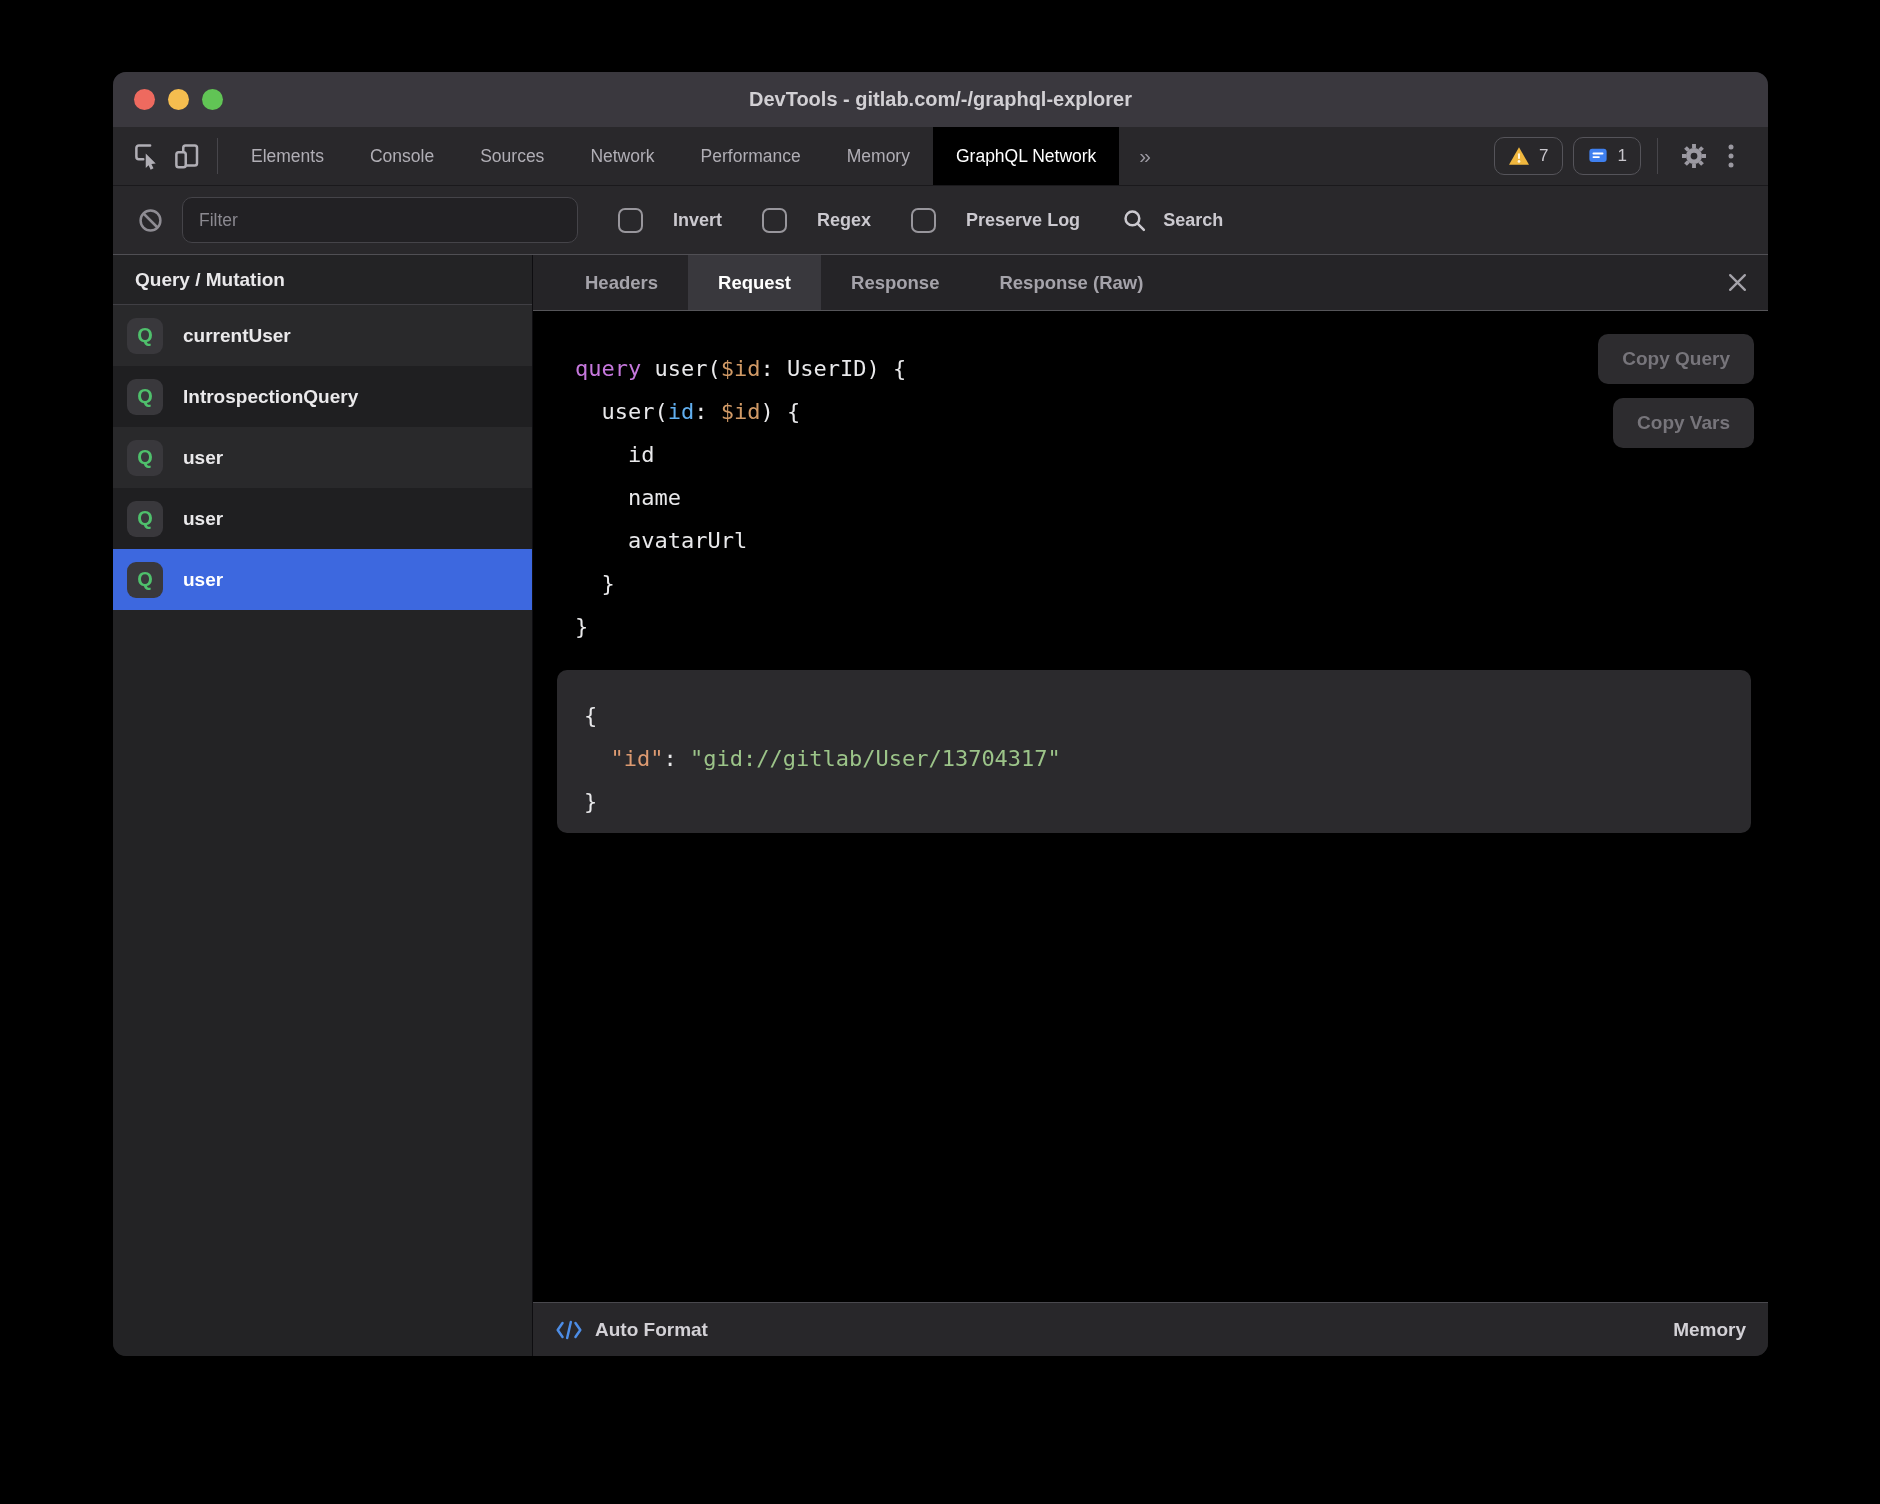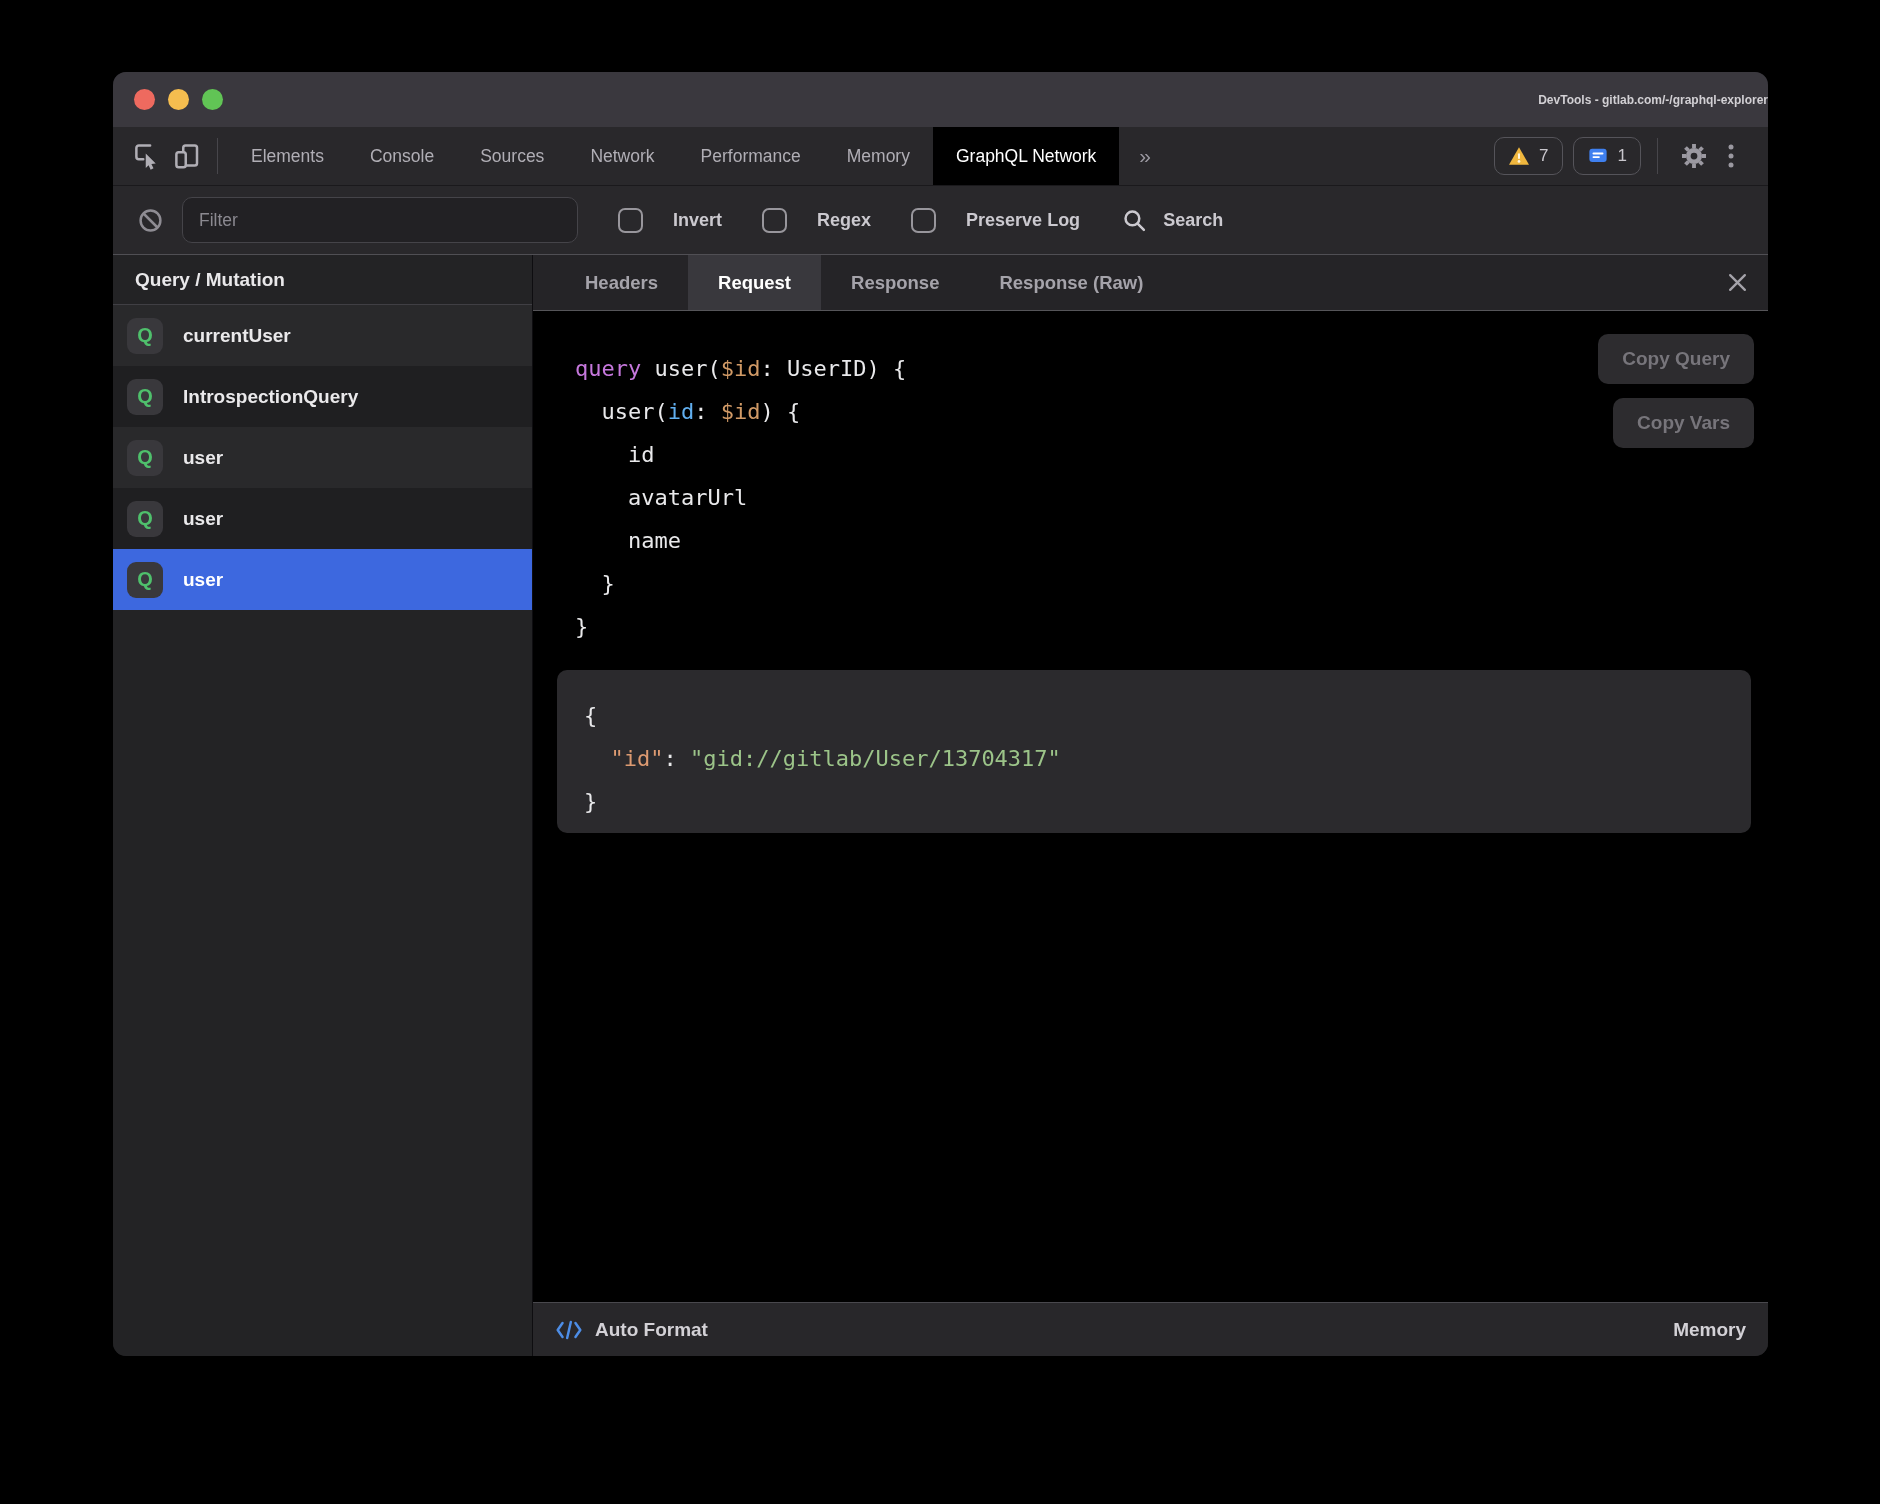--- a/index.html
+++ b/index.html
@@ -8,21 +8,21 @@
 
   .window { position:absolute; left:113px; top:72px; width:1655px; height:1284px;
     border-radius:13px; overflow:hidden; background:#19191B;
     box-shadow:0 26px 80px rgba(0,0,0,.8); display:flex; flex-direction:column; }
 
   
   .titlebar { height:55px; background:#3A383E; position:relative; display:flex; align-items:center; flex:none; }
   .traffic { display:flex; gap:13px; padding-left:21px; position:relative; z-index:2; }
   .tl { width:21px; height:21px; border-radius:50%; display:inline-block; }
   .tl.red{background:#EE6A5F}.tl.yellow{background:#F5BD4F}.tl.green{background:#61C455}
-  .title { position:absolute; left:0; right:0; text-align:right; font-size:12px; font-weight:bold; color:#D2D0D4; }
+  .title { position:absolute; left:0; right:0; text-align:center; font-size:20px; font-weight:bold; color:#D2D0D4; }
 
   
   .tabbar { height:58px; background:#29282B; display:flex; align-items:center; flex:none; padding:0 20px 0 14px; }
   .icon-btn { display:flex; align-items:center; justify-content:center; width:40px; height:44px; flex:none; }
   .vsep { width:1px; height:36px; background:#47464B; margin:0 10px; flex:none; }
   .main-tab { height:58px; display:flex; align-items:center; padding:0 23px; font-size:17.5px; color:#B0AEB5; white-space:nowrap; }
   .main-tab.active { background:#000; color:#FFF; }
   .overflow-btn { font-size:21px; color:#9A98A0; padding:0 20px; }
   .tab-spacer { flex:1; }
   .badge-btn { display:flex; align-items:center; gap:9px; height:38px; padding:0 13px;
@@ -233,22 +233,22 @@
               <path d="M3 3 L17 17 M17 3 L3 17" stroke="#A5A3AA" stroke-width="2.2" stroke-linecap="round"></path>
             </svg>
           </div>
         </div>
 
         <div class="detail-content">
           <div class="code-block">
               <div class="code-line"><span class="tok-kw">query</span><span class="tok-pl"> user(</span><span class="tok-vr">$id</span><span class="tok-pl">: UserID) {</span></div>
               <div class="code-line"><span class="tok-pl">  user(</span><span class="tok-ar">id</span><span class="tok-pl">: </span><span class="tok-vr">$id</span><span class="tok-pl">) {</span></div>
               <div class="code-line"><span class="tok-pl">    id</span></div>
+              <div class="code-line"><span class="tok-pl">    name</span></div>
               <div class="code-line"><span class="tok-pl">    avatarUrl</span></div>
-              <div class="code-line"><span class="tok-pl">    name</span></div>
               <div class="code-line"><span class="tok-pl">  }</span></div>
               <div class="code-line"><span class="tok-pl">}</span></div>
             </div>
 
           <div class="copy-col">
             <button class="copy-btn">Copy Query</button>
             <button class="copy-btn">Copy Vars</button>
           </div>
 
           <div class="vars-box">

